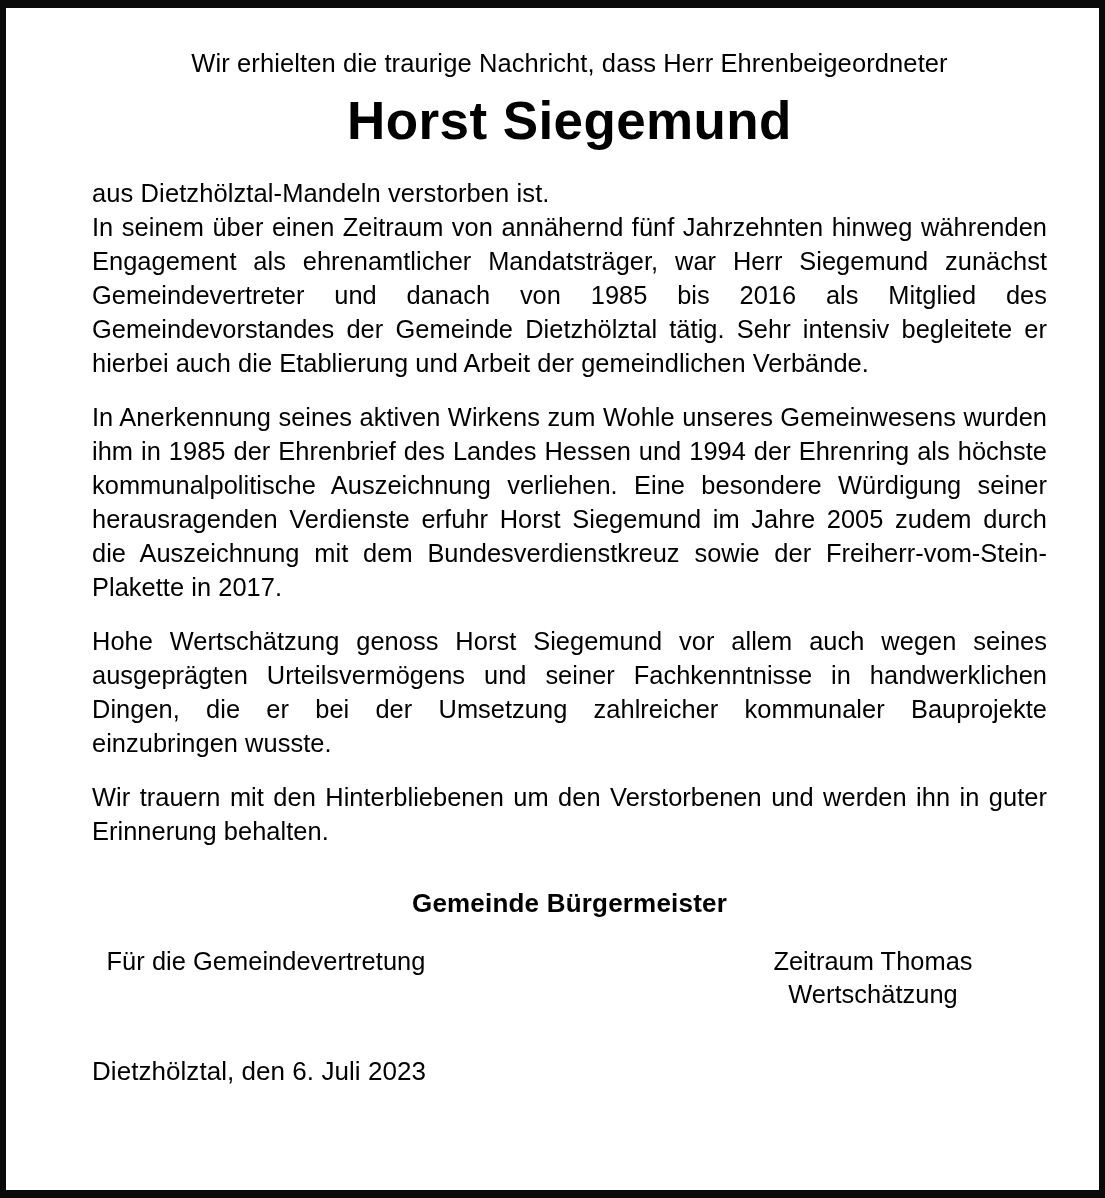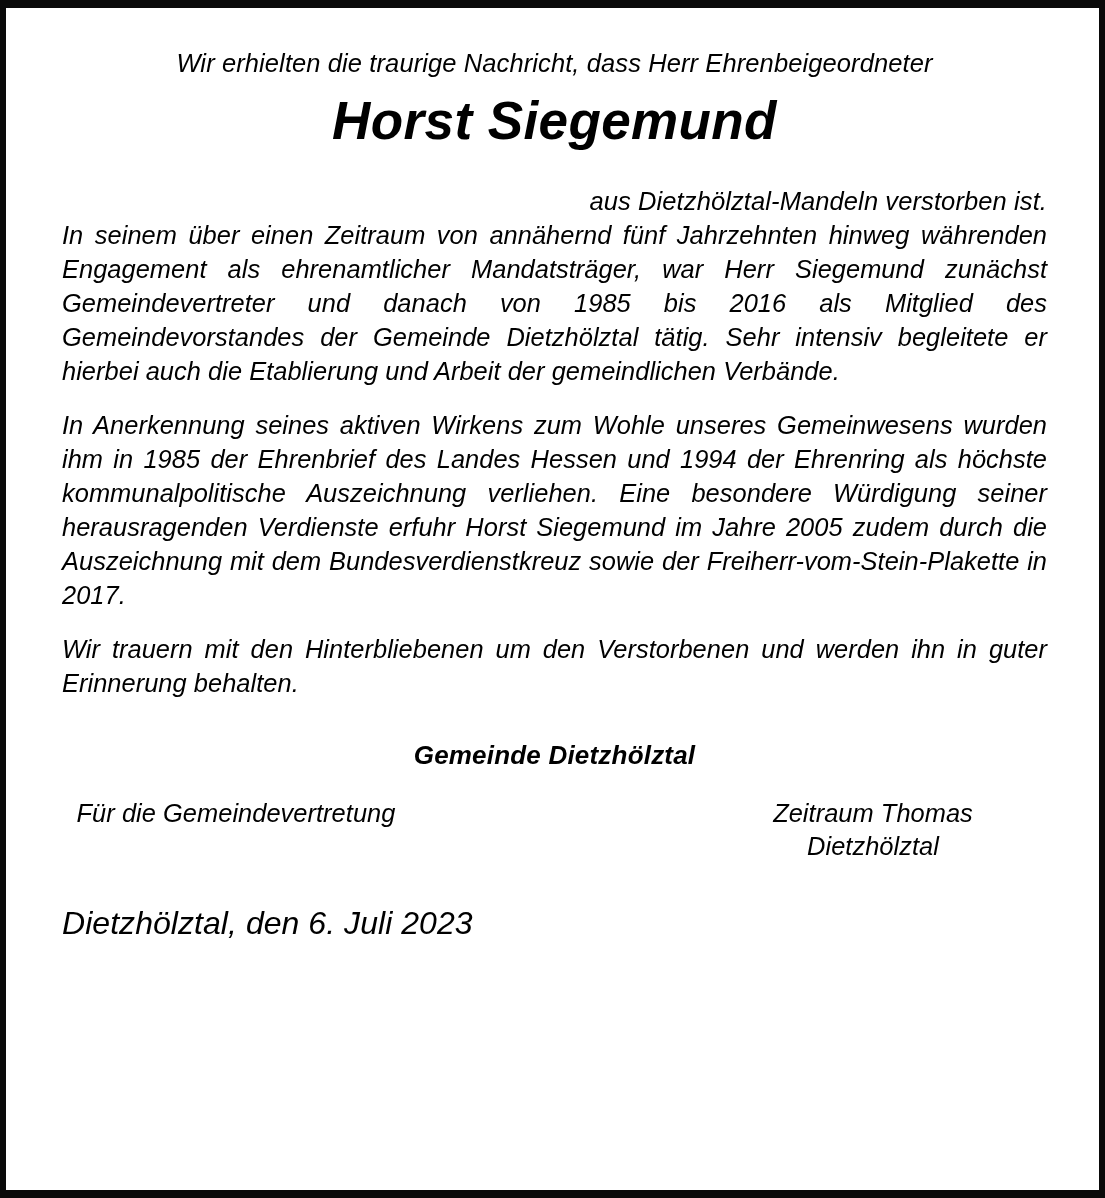--- a/index.html
+++ b/index.html
@@ -21,43 +21,42 @@
     border-top: 8px solid #0a0a0a;
     border-left: 6px solid #0a0a0a;
     border-right: 6px solid #0a0a0a;
     border-bottom: 8px solid #0a0a0a;
     overflow: hidden;
   }
   .inner {
     box-sizing: border-box;
     width: 100%;
     height: 100%;
-    padding: 38px 52px 0 56px;
-    font-style: italic;
+    padding: 38px 52px 0 86px;
   }
   .intro-line {
     text-align: center;
     font-size: 25.5px;
     line-height: 34px;
     letter-spacing: 0.1px;
     white-space: nowrap;
   }
   .deceased-name {
     text-align: center;
     font-weight: bold;
     font-size: 53px;
     line-height: 62px;
     letter-spacing: 0.4px;
     margin-top: 10px;
   }
   .origin-line {
-    text-align: right;
+    text-align: left;
     font-size: 25.5px;
     line-height: 34px;
-    margin-top: 32px;
+    margin-top: 24px;
     letter-spacing: 0.1px;
   }
   .body-block {
   }
   .body-par {
     text-align: justify;
     text-justify: inter-word;
     font-size: 25.4px;
     line-height: 34px;
     letter-spacing: 0.05px;
@@ -91,21 +90,21 @@
   }
   .sig-col .sig-heading {
     white-space: nowrap;
   }
   .sig-col-left {
   }
   .sig-col-right {
     text-align: center;
   }
   .date-line {
-    font-size: 32px;
+    font-size: 26px;
     line-height: 34px;
     letter-spacing: 0.05px;
     margin-top: 43px;
     text-align: left;
   }
 </style>
 </head>
 <body>
 
 <div class="notice">
@@ -113,31 +112,32 @@
 
     <div class="intro-line">Wir erhielten die traurige Nachricht, dass Herr Ehrenbeigeordneter</div>
 
     <div class="deceased-name">Horst Siegemund</div>
 
     <div class="origin-line">aus Dietzhölztal-Mandeln verstorben ist.</div>
 
     <div class="body-block">
       <p class="body-par">In seinem über einen Zeitraum von annähernd fünf Jahrzehnten hinweg währenden Engagement als ehrenamtlicher Mandatsträger, war Herr Siegemund zunächst Gemeindevertreter und danach von 1985 bis 2016 als Mitglied des Gemeindevorstandes der Gemeinde Dietzhölztal tätig. Sehr intensiv begleitete er hierbei auch die Etablierung und Arbeit der gemeindlichen Verbände.</p>
       <p class="body-par">In Anerkennung seines aktiven Wirkens zum Wohle unseres Gemeinwesens wurden ihm in 1985 der Ehrenbrief des Landes Hessen und 1994 der Ehrenring als höchste kommunalpolitische Auszeichnung verliehen. Eine besondere Würdigung seiner herausragenden Verdienste erfuhr Horst Siegemund im Jahre 2005 zudem durch die Auszeichnung mit dem Bundesverdienstkreuz sowie der Freiherr-vom-Stein-Plakette in 2017.</p>
+      <p class="body-par">Hohe Wertschätzung genoss Horst Siegemund vor allem auch wegen seines ausgeprägten Urteilsvermögens und seiner Fachkenntnisse in handwerklichen Dingen, die er bei der Umsetzung zahlreicher kommunaler Bauprojekte einzubringen wusste.</p>
       <p class="body-par">Wir trauern mit den Hinterbliebenen um den Verstorbenen und werden ihn in guter Erinnerung behalten.</p>
     </div>
 
-    <div class="org-name">Gemeinde Dietzhölztal</div>
+    <div class="org-name">Gemeinde Bürgermeister</div>
 
     <div class="signatories">
       <div class="sig-col sig-col-left">
         <div class="sig-heading">Für die Gemeindevertretung</div>
       </div>
       <div class="sig-col sig-col-right">
         <div class="sig-name">Zeitraum Thomas</div>
-        <div class="sig-role">Dietzhölztal</div>
+        <div class="sig-role">Wertschätzung</div>
       </div>
     </div>
 
     <div class="date-line">Dietzhölztal, den 6. Juli 2023</div>
 
   </div>
 </div>
 
 </body></html>

